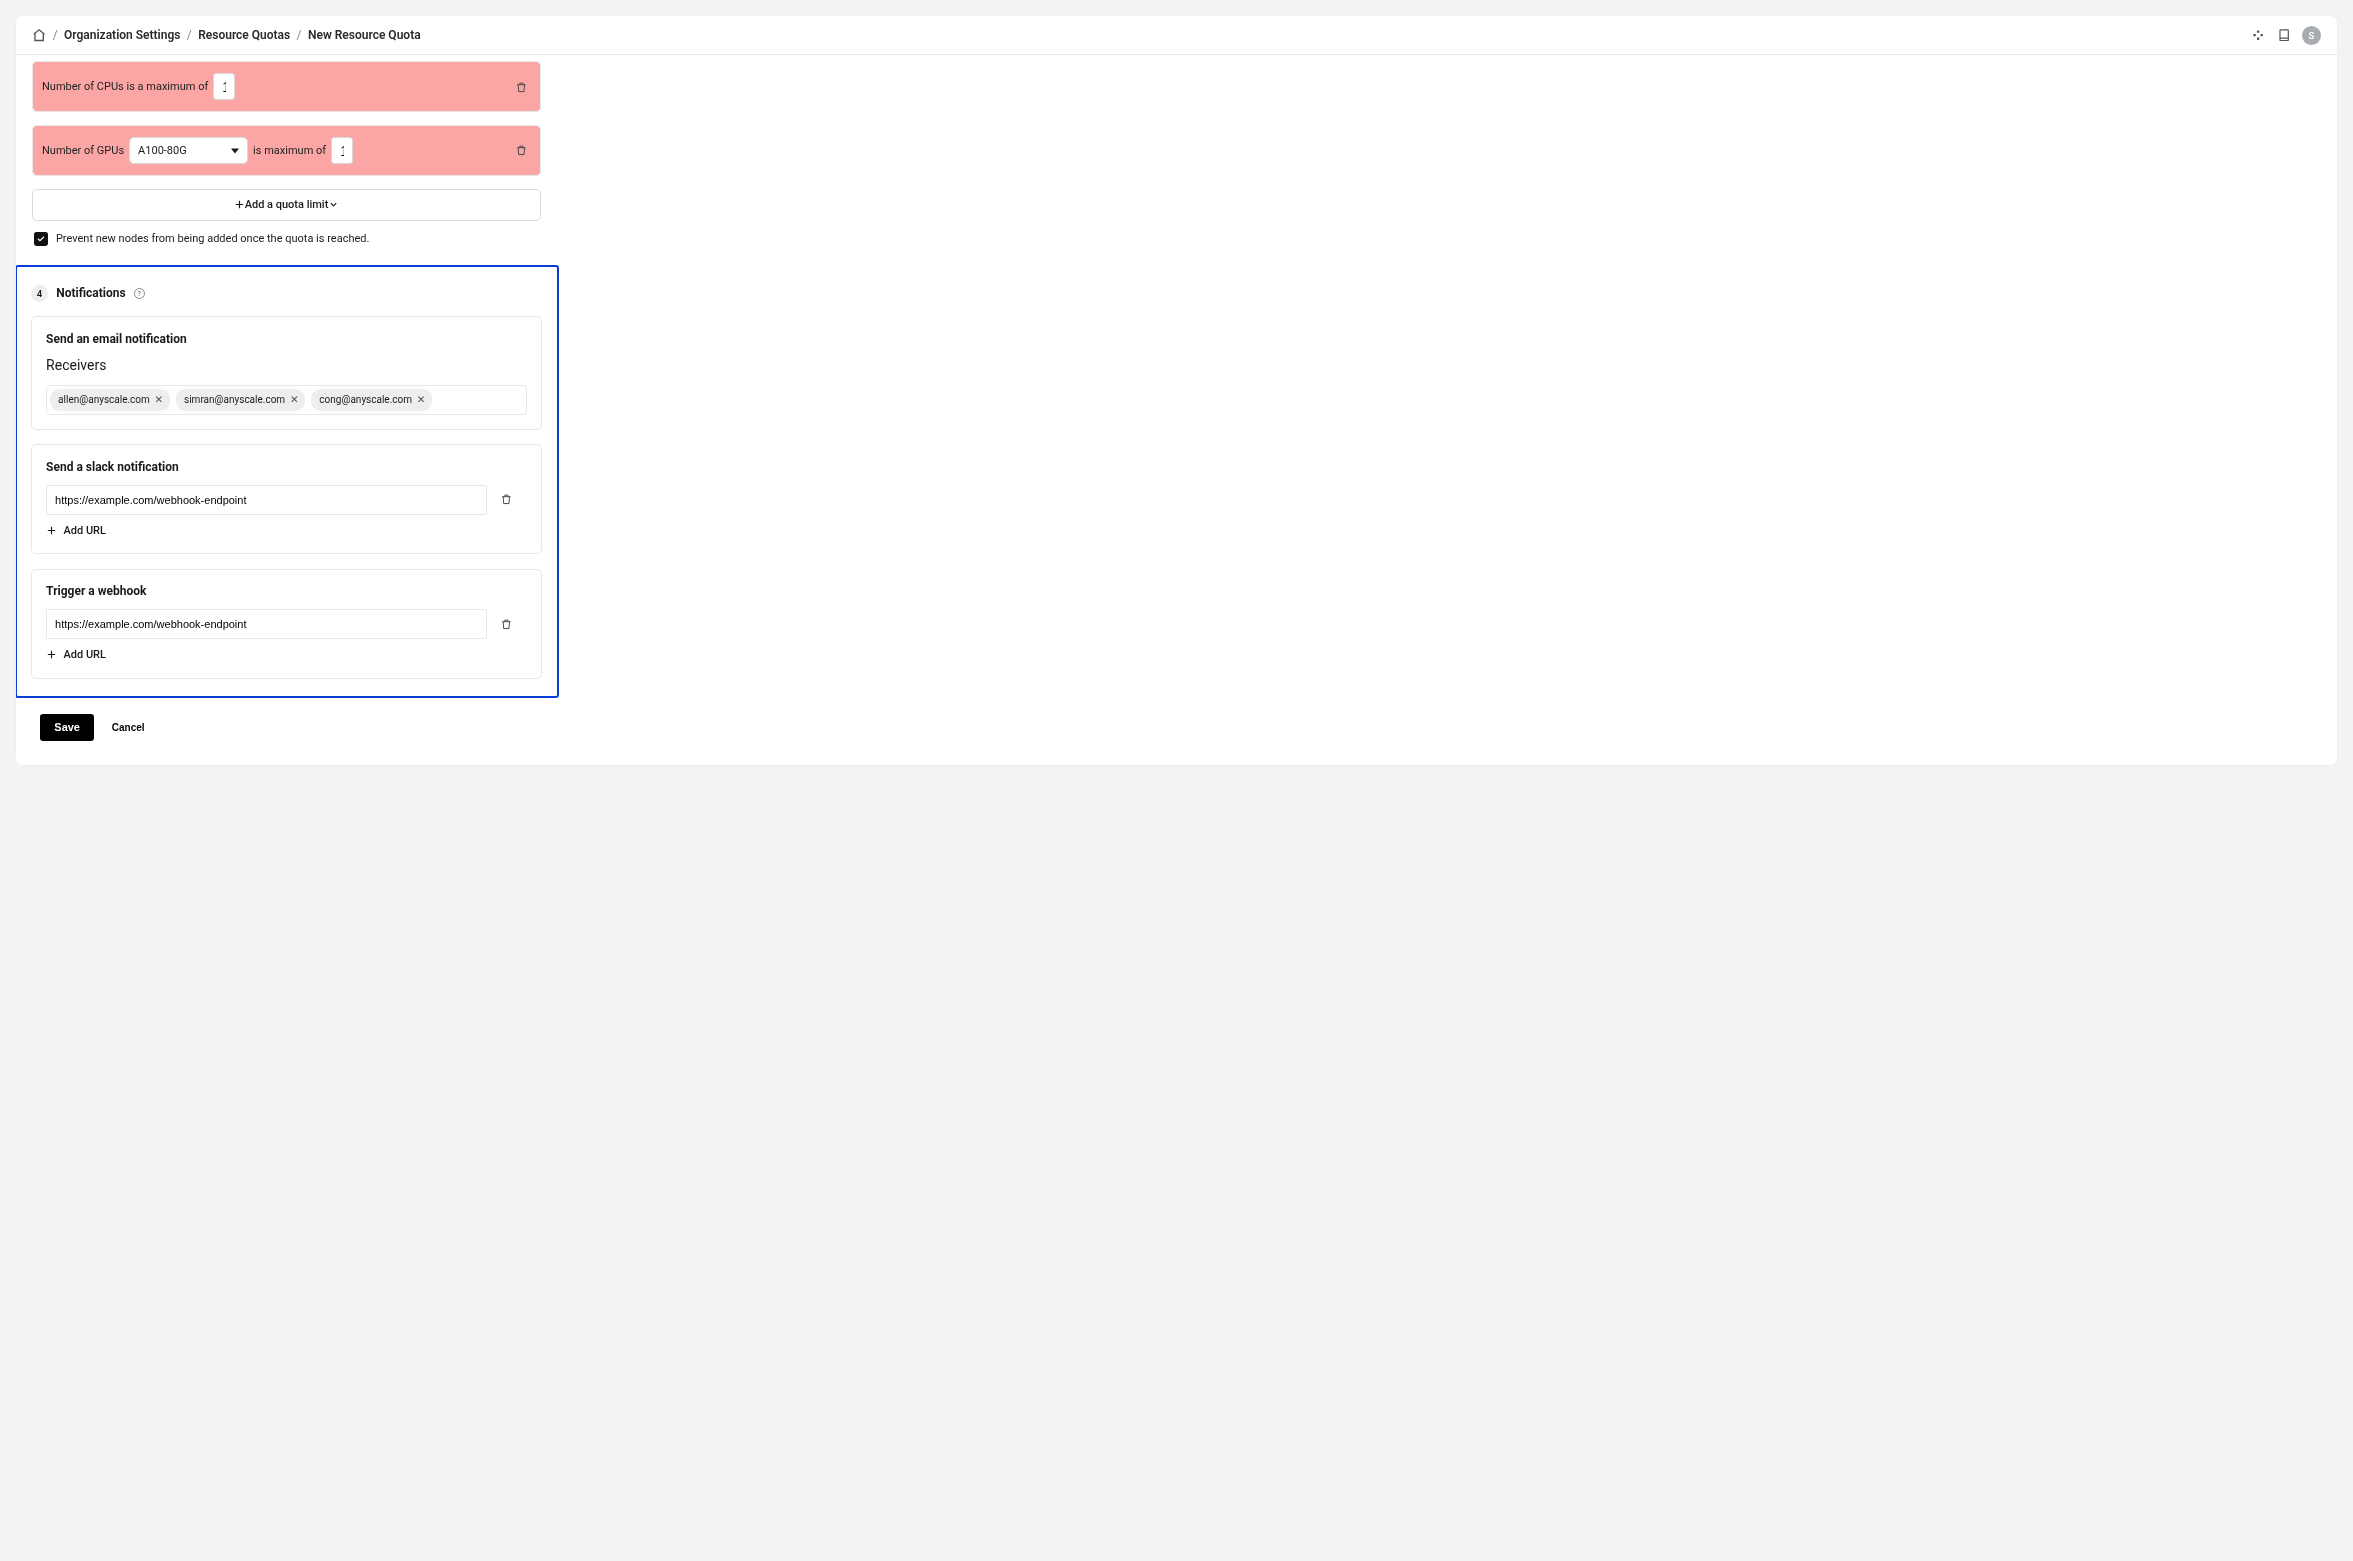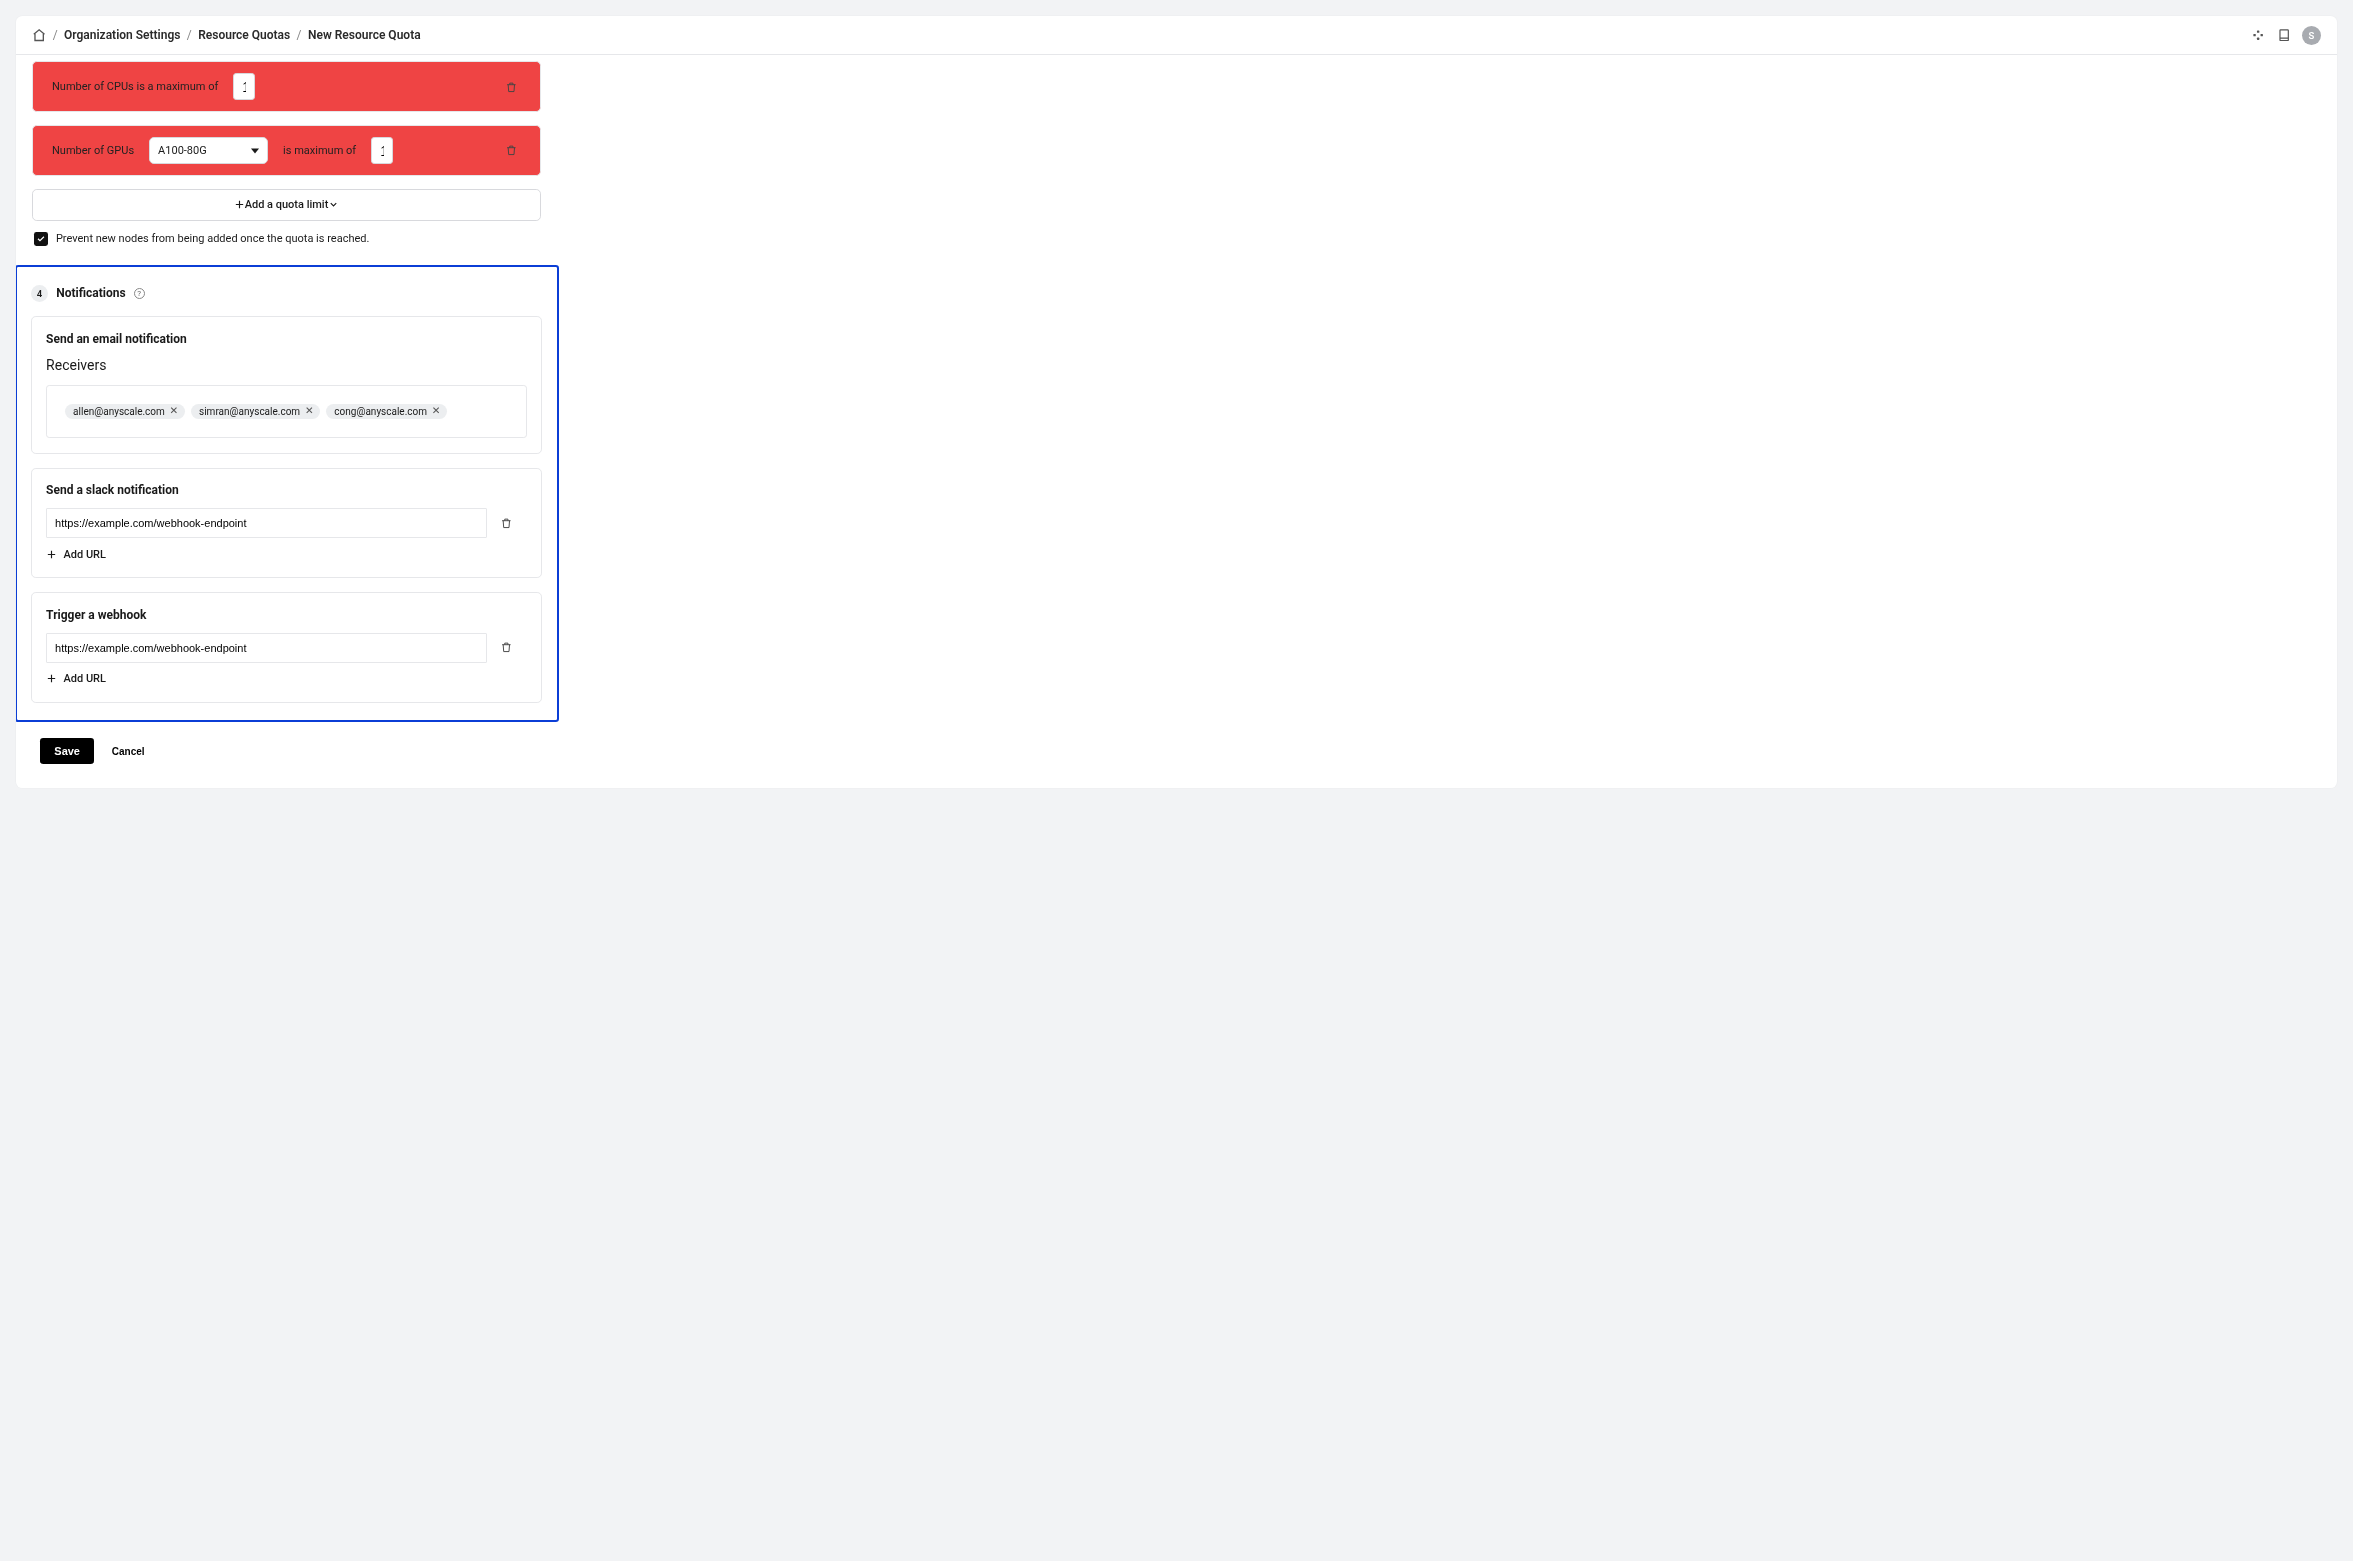--- a/index.html
+++ b/index.html
@@ -44,25 +44,25 @@
     cursor: pointer;
   }
 
   .content { padding: 0 16px 16px 16px; }
   .form-col { width: 509px; }
 
   
   .quota-row {
     display: flex;
     align-items: center;
-    gap: 15px;
-    background: #ef4444;
+    gap: 5px;
+    background: #fca5a5;
     border: 0.8px solid #e6e7ea;
     border-radius: 4.8px;
-    padding: 11px 19px;
+    padding: 11px 9px;
     margin-bottom: 12.7px;
   }
   .quota-row .label-text { font-size: 11px; color: #222; }
   .quota-row .grow { flex: 1; }
   .num-input {
     width: 22px; height: 27px;
     border: 0.8px solid #d8d9dd; border-radius: 3.2px;
     padding: 0 8px; font-size: 14px;
     background: #fff;
   }
@@ -117,21 +117,21 @@
 
   .notif-card {
     border: 0.8px solid #e6e7ea; border-radius: 4.8px;
     padding: 14.3px; margin-bottom: 14.3px;
   }
   .notif-card h3 { font-size: 12px; font-weight: 700; margin-bottom: 11px; }
   .field-label { font-size: 14px; margin-bottom: 12px; display:block; }
 
   .tags-input {
     border: 0.8px solid #e6e7ea; border-radius: 3.2px;
-    padding: 18px; display: flex; flex-wrap: wrap; gap: 6.4px;
+    padding: 3px; display: flex; flex-wrap: wrap; gap: 6.4px;
     min-height: 30px;
   }
   .tag {
     display: inline-flex; align-items: center; gap: 4.8px;
     background: #eceef0; border-radius: 9.5px;
     padding: 2.4px 6.4px 2.4px 8px; font-size: 10px;
   }
   .tag .tag-x { cursor: pointer; font-size: 10.3px; line-height: 1; color:#555;}
 
   .url-row { display:flex; align-items:center; gap:9.5px; margin-bottom:9.5px;}

